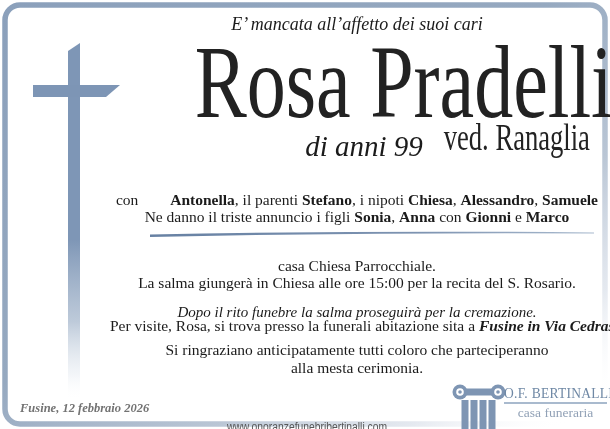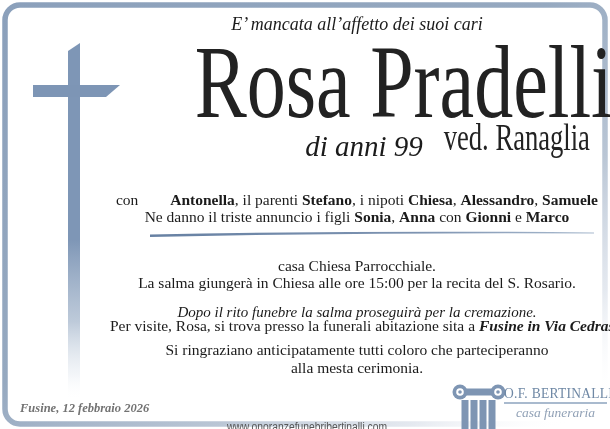--- a/index.html
+++ b/index.html
@@ -64,21 +64,21 @@
     white-space:pre;
   }
   .logo-text{left:504px;top:385px;width:103px;text-align:center;}
   .logo-name{
     font-size:15px;line-height:16px;
     color:#6F88A5;letter-spacing:0.3px;white-space:nowrap;
     transform:scaleX(0.9);transform-origin:left center;
   }
   .logo-rule{height:2px;background:#A9BACE;margin:1px 0 1px 0;}
   .logo-tagline{
-    font-size:13.5px;line-height:15px;font-style:italic;
+    font-size:13.5px;line-height:15px;
     color:#91A1B6;white-space:nowrap;
   }
 </style>
 </head>
 <body>
 
 <div class="card">
 
   <svg class="abs" style="left:0;top:0;" width="610" height="429" viewBox="0 0 610 429" aria-hidden="true">
     <defs>

